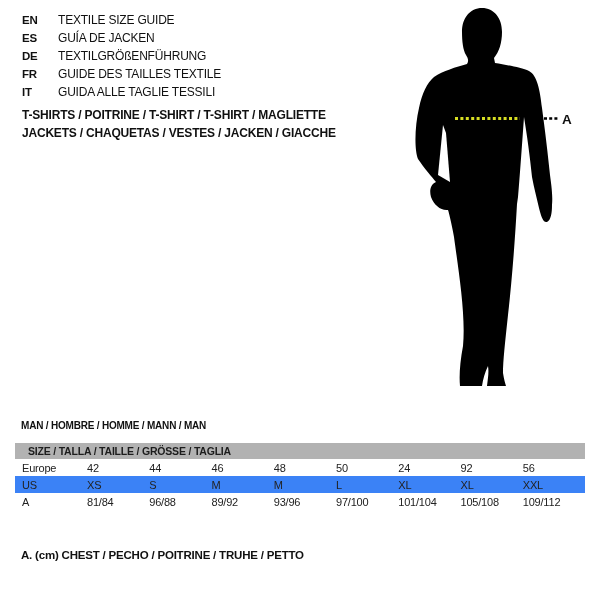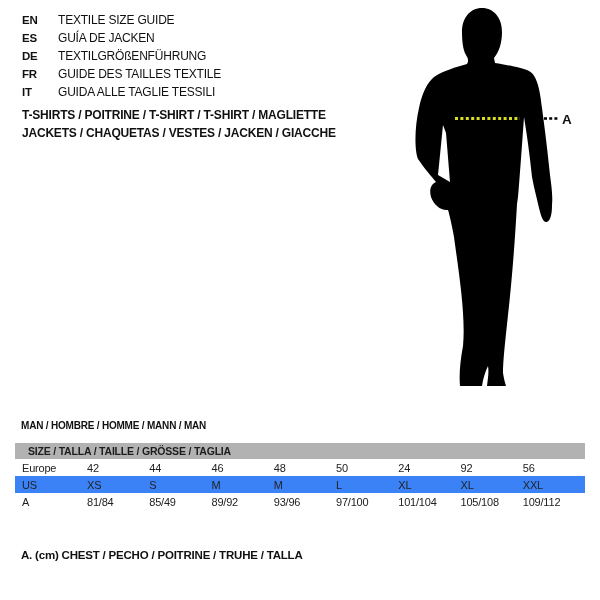--- a/index.html
+++ b/index.html
@@ -144,26 +144,26 @@
         <td>M</td>
         <td>M</td>
         <td>L</td>
         <td>XL</td>
         <td>XL</td>
         <td>XXL</td>
       </tr>
       <tr>
         <td class="row-label">A</td>
         <td>81/84</td>
-        <td>85/49</td>
+        <td>96/88</td>
         <td>89/92</td>
         <td>93/96</td>
         <td>97/100</td>
         <td>101/104</td>
         <td>105/108</td>
         <td>109/112</td>
       </tr>
     </tbody>
   </table>
 
-  <div class="footnote">A. (cm) CHEST / PECHO / POITRINE / TRUHE / TALLA</div>
+  <div class="footnote">A. (cm) CHEST / PECHO / POITRINE / TRUHE / PETTO</div>
 
 </div>
 
 </body></html>

